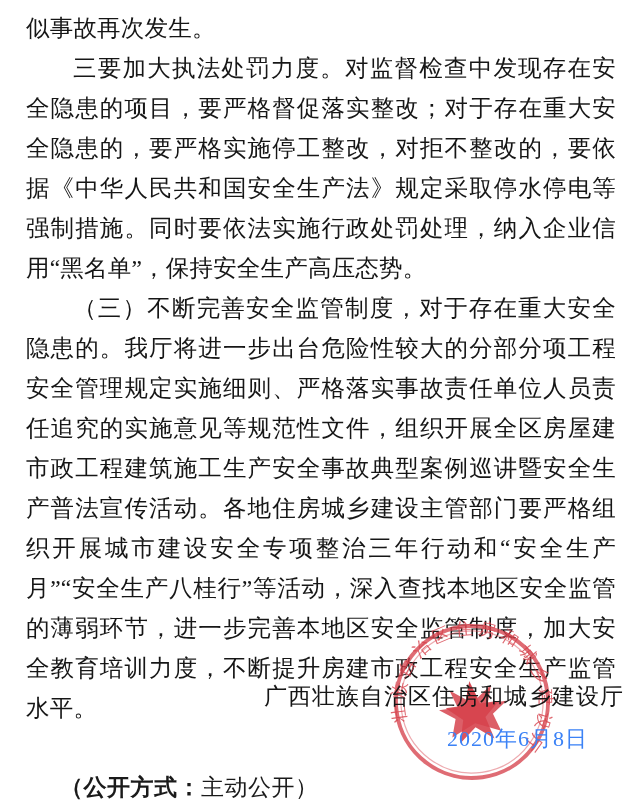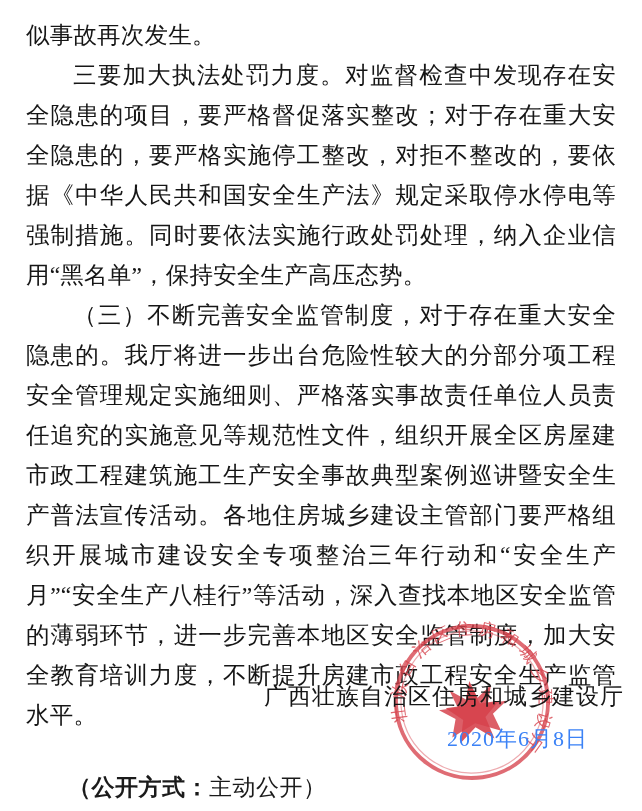--- a/index.html
+++ b/index.html
@@ -16,21 +16,21 @@
     color: #1a1a1a;
   }
   .page {
     position: relative;
     width: 642px;
     height: 811px;
     box-sizing: border-box;
     padding: 0 26px;
   }
   .doc-body {
-    padding-top: 15px;
+    padding-top: 8px;
   }
   p.para {
     margin: 0;
     font-size: 23.5px;
     line-height: 40px;
     letter-spacing: 0.2px;
     text-align: justify;
     text-justify: inter-ideograph;
     color: #161616;
   }
@@ -68,21 +68,21 @@
     top: 608px;
     width: 188px;
     height: 188px;
     pointer-events: none;
   }
   .seal svg {
     display: block;
   }
   .footer-note {
     position: absolute;
-    left: 68px;
+    left: 60px;
     top: 772px;
     font-size: 23px;
     letter-spacing: 0.5px;
     white-space: nowrap;
   }
   .footer-note .label {
     font-weight: bold;
   }
   .footer-note .value {
     font-weight: normal;

